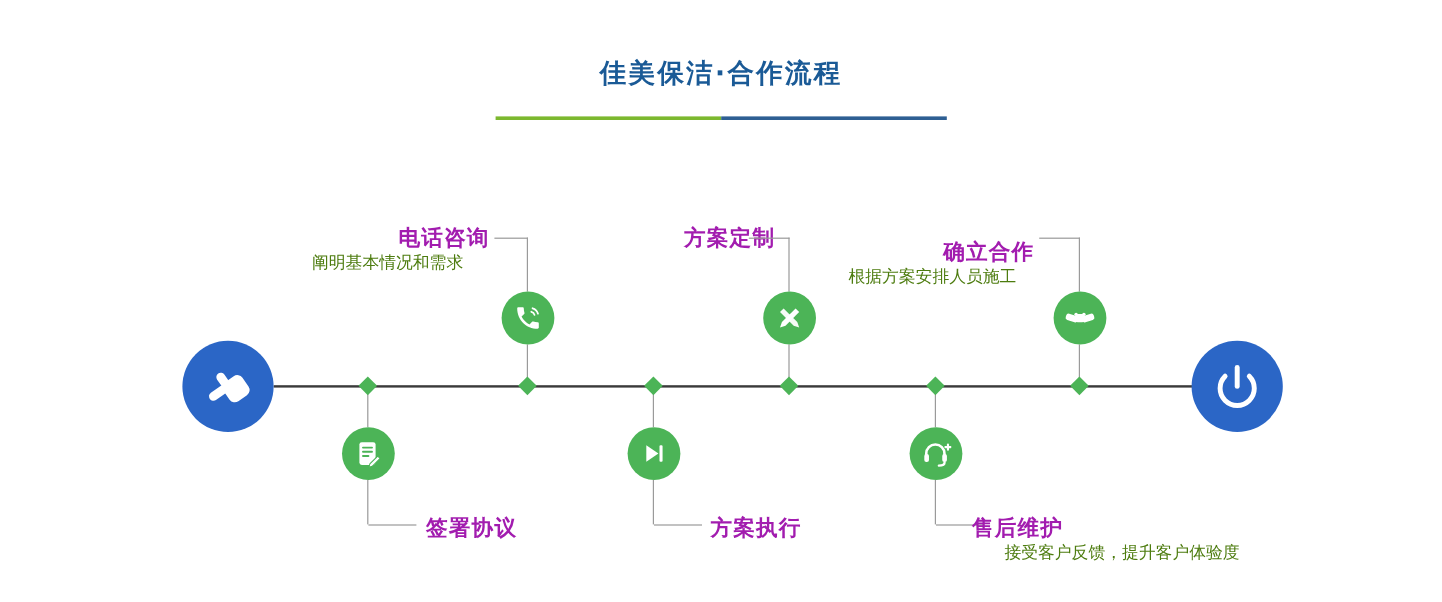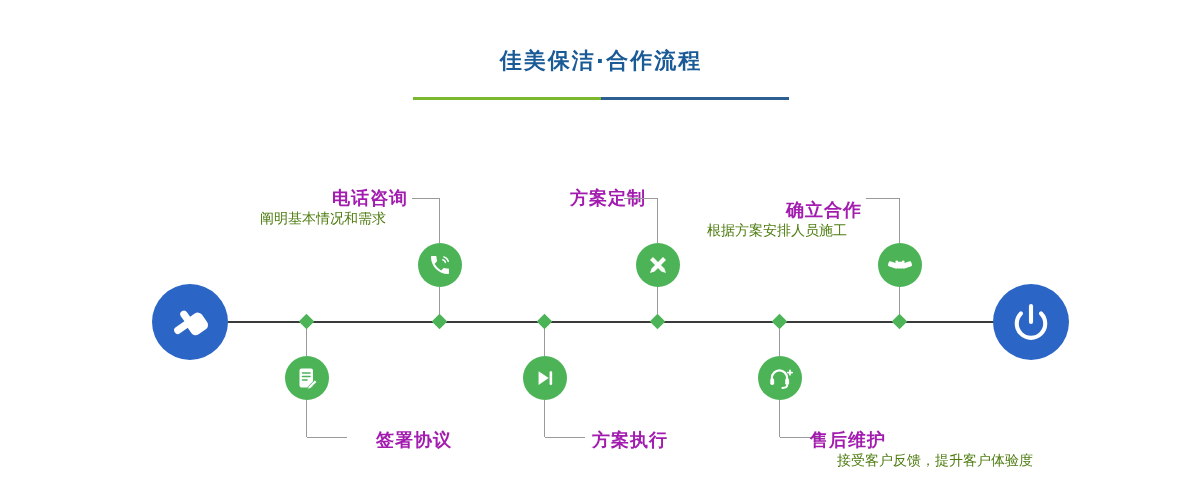--- a/index.html
+++ b/index.html
@@ -131,21 +131,21 @@
         <g stroke="var(--node-green, #4cb457)" stroke-width="1.6" stroke-linecap="round">
           <line x1="7.5" y1="7" x2="15" y2="7"></line>
           <line x1="7.5" y1="10.5" x2="15" y2="10.5"></line>
           <line x1="7.5" y1="14" x2="12" y2="14"></line>
         </g>
         <path fill="#fff" stroke="var(--node-green, #4cb457)" stroke-width="0.9" d="M13.2 20.6l6.6-6.6 2 2-6.6 6.6-2.7.7.7-2.7z"></path>
       </svg>
     </div>
     <div class="v-line" style="left:306px; top:400px; height:37px;"></div>
     <div class="h-line" style="left:307px; top:437px; width:40px;"></div>
-    <div class="step-label align-left" style="left:376px; top:428px; width:230px;">
+    <div class="step-label align-left" style="left:355px; top:428px; width:230px;">
       <div class="step-title">签署协议</div>
     </div>
   </div>
 
   <div>
     <div class="v-line" style="left:544px; top:322px; height:34px;"></div>
     <div class="node" style="left:523px; top:356px;">
       <svg viewBox="0 0 24 24" width="22" height="22" aria-hidden="true">
         <polygon points="5,4.5 16,12 5,19.5" fill="#fff"></polygon>
         <rect x="17" y="4.5" width="2.8" height="15" rx="1" fill="#fff"></rect>

